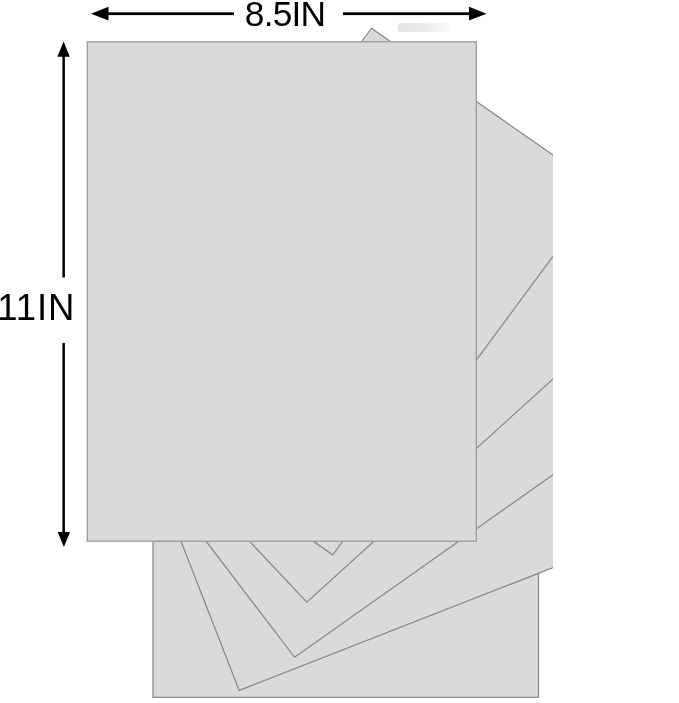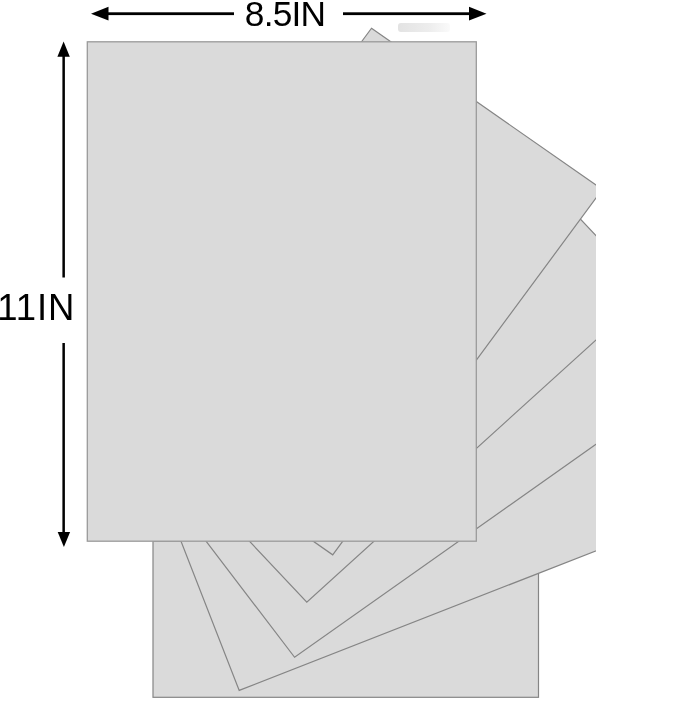--- a/index.html
+++ b/index.html
@@ -1,16 +1,16 @@
 <!DOCTYPE html>
 <html><head>
 <meta charset="utf-8">
 <style>
   html,body{margin:0;padding:0;background:#ffffff;}
-  .stage{position:relative;width:596px;height:703px;overflow:hidden;background:#ffffff;
+  .stage{position:relative;width:553px;height:703px;overflow:hidden;background:#ffffff;
     font-family:"Liberation Sans", sans-serif;}
 </style>
 </head>
 <body>
 <div class="stage">
 <svg width="679" height="703" viewBox="0 0 679 703" xmlns="http://www.w3.org/2000/svg">
 
   <rect x="0" y="0" width="679" height="703" fill="#ffffff"></rect>
 
   <g>

